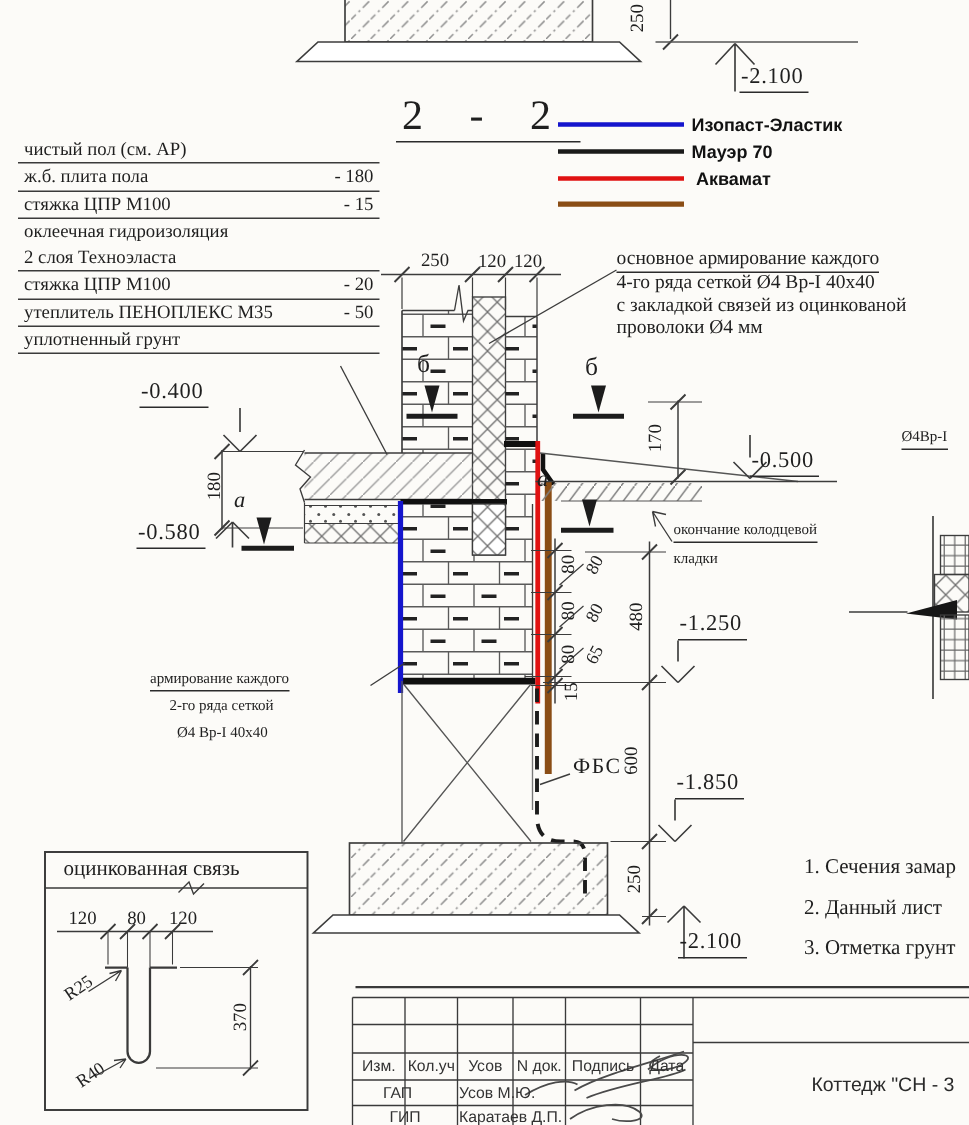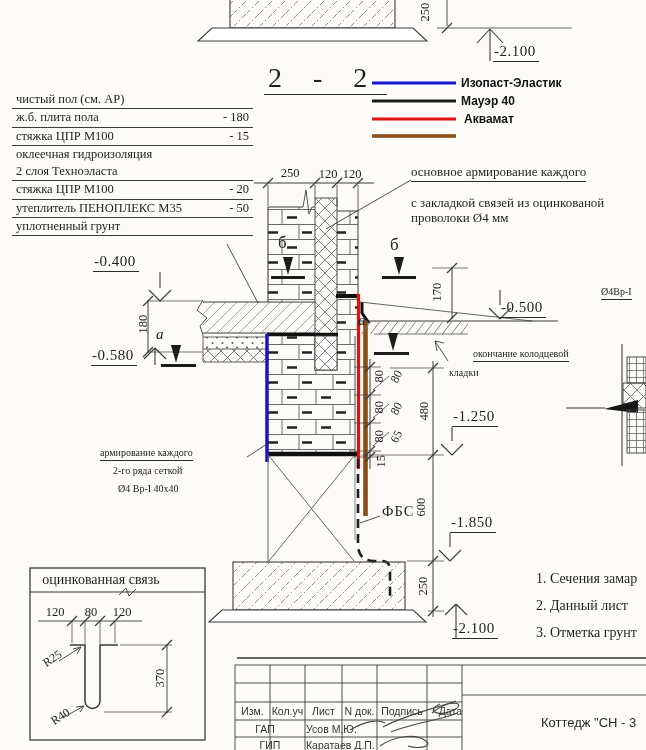--- a/index.html
+++ b/index.html
@@ -232,21 +232,21 @@
       <path d="M432,713 C448,699 468,702 454,710 C440,717 424,712 440,704"></path>
       <path d="M350,730 C365,721 378,719 385,723"></path>
       <path d="M383,727 C402,716 436,708 456,701 M391,732 C412,723 446,719 457,713"></path>
       <path d="M380,746 C394,736 416,733 426,741 C433,747 418,749 408,746"></path>
     </g>
   </svg>
 
   <div class="t sect-title" style="left:264px;top:62px;">2 - 2</div>
 
   <div class="t leg" style="left:461px;top:76px;">Изопаст-Эластик</div>
-  <div class="t leg" style="left:461px;top:94px;">Мауэр 40</div>
+  <div class="t leg" style="left:461px;top:94px;">Мауэр 70</div>
   <div class="t leg" style="left:464px;top:112px;">Аквамат</div>
 
   <div class="flt">
     <div class="row" style="border-top:none;">
         <span>чистый пол (см. АР)</span>
         <span></span>
       </div>
     <div class="row">
         <span>ж.б. плита пола</span>
         <span>- 180</span>
@@ -271,24 +271,25 @@
         <span>утеплитель ПЕНОПЛЕКС М35</span>
         <span>- 50</span>
       </div>
     <div class="row">
         <span>уплотненный грунт</span>
         <span></span>
       </div>
   </div>
 
   <div class="t ann ul" style="left:411px;top:165px;">основное армирование каждого</div>
+  <div class="t ann" style="left:411px;top:181px;">4-го ряда сеткой Ø4 Вр-I 40x40</div>
   <div class="t ann" style="left:411px;top:196px;">с закладкой связей из оцинкованой</div>
   <div class="t ann" style="left:411px;top:211px;">проволоки Ø4 мм</div>
 
-  <div class="t ann2 ul" style="left:449px;top:348px;margin-left:24px;">окончание колодцевой</div>
+  <div class="t ann2 ul" style="left:449px;top:348px;">окончание колодцевой</div>
   <div class="t ann2" style="left:449px;top:367px;">кладки</div>
 
   <div class="t ann2 ul" style="left:100px;top:447px;">армирование каждого</div>
   <div class="t ann2" style="left:113px;top:465px;">2-го ряда сеткой</div>
   <div class="t ann2" style="left:118px;top:483px;">Ø4 Вр-I 40x40</div>
 
   <div class="t" style="left:382px;top:503px;font-size:14.5px;letter-spacing:1px;text-align:right;">ФБС</div>
   <div class="t ann2 ul" style="left:601px;top:286px;">Ø4Вр-I</div>
 
   <div class="t elev" style="left:493px;top:43px;">-2.100</div>
@@ -328,23 +329,23 @@
   <div class="t rad" style="left:42px;top:650px;width:28px;">R25</div>
   <div class="t rad" style="left:50px;top:708px;width:28px;">R40</div>
   <div class="t dim rv" style="left:143px;top:671px;width:34px;">370</div>
 
   <div class="t note" style="left:536px;top:571px;">1. Сечения замар</div>
   <div class="t note" style="left:536px;top:598px;">2. Данный лист</div>
   <div class="t note" style="left:536px;top:625px;">3. Отметка грунт</div>
 
   <div class="tb" style="left:235px;top:705px;width:35px;">Изм.</div>
   <div class="tb" style="left:270px;top:705px;width:35px;">Кол.уч</div>
-  <div class="tb" style="left:305px;top:705px;width:37px;">Лист</div>
+  <div class="tb" style="left:305px;top:705px;width:37px;">Усов</div>
   <div class="tb" style="left:342px;top:705px;width:35px;">N док.</div>
   <div class="tb" style="left:377px;top:705px;width:50px;">Подпись</div>
-  <div class="tb" style="left:427px;top:705px;width:35px;text-align:right;">Дата</div>
+  <div class="tb" style="left:427px;top:705px;width:35px;">Дата</div>
   <div class="tb" style="left:235px;top:723px;width:60px;">ГАП</div>
   <div class="tb" style="left:303px;top:723px;width:76px;text-align:left;padding-left:3px;">Усов М.Ю.</div>
   <div class="tb" style="left:235px;top:739px;width:70px;">ГИП</div>
   <div class="tb" style="left:303px;top:739px;width:76px;text-align:left;padding-left:3px;">Каратаев Д.П.</div>
   <div class="t proj" style="left:541px;top:715px;">Коттедж "СН - 3</div>
 
 </div>
 
 </body></html>

